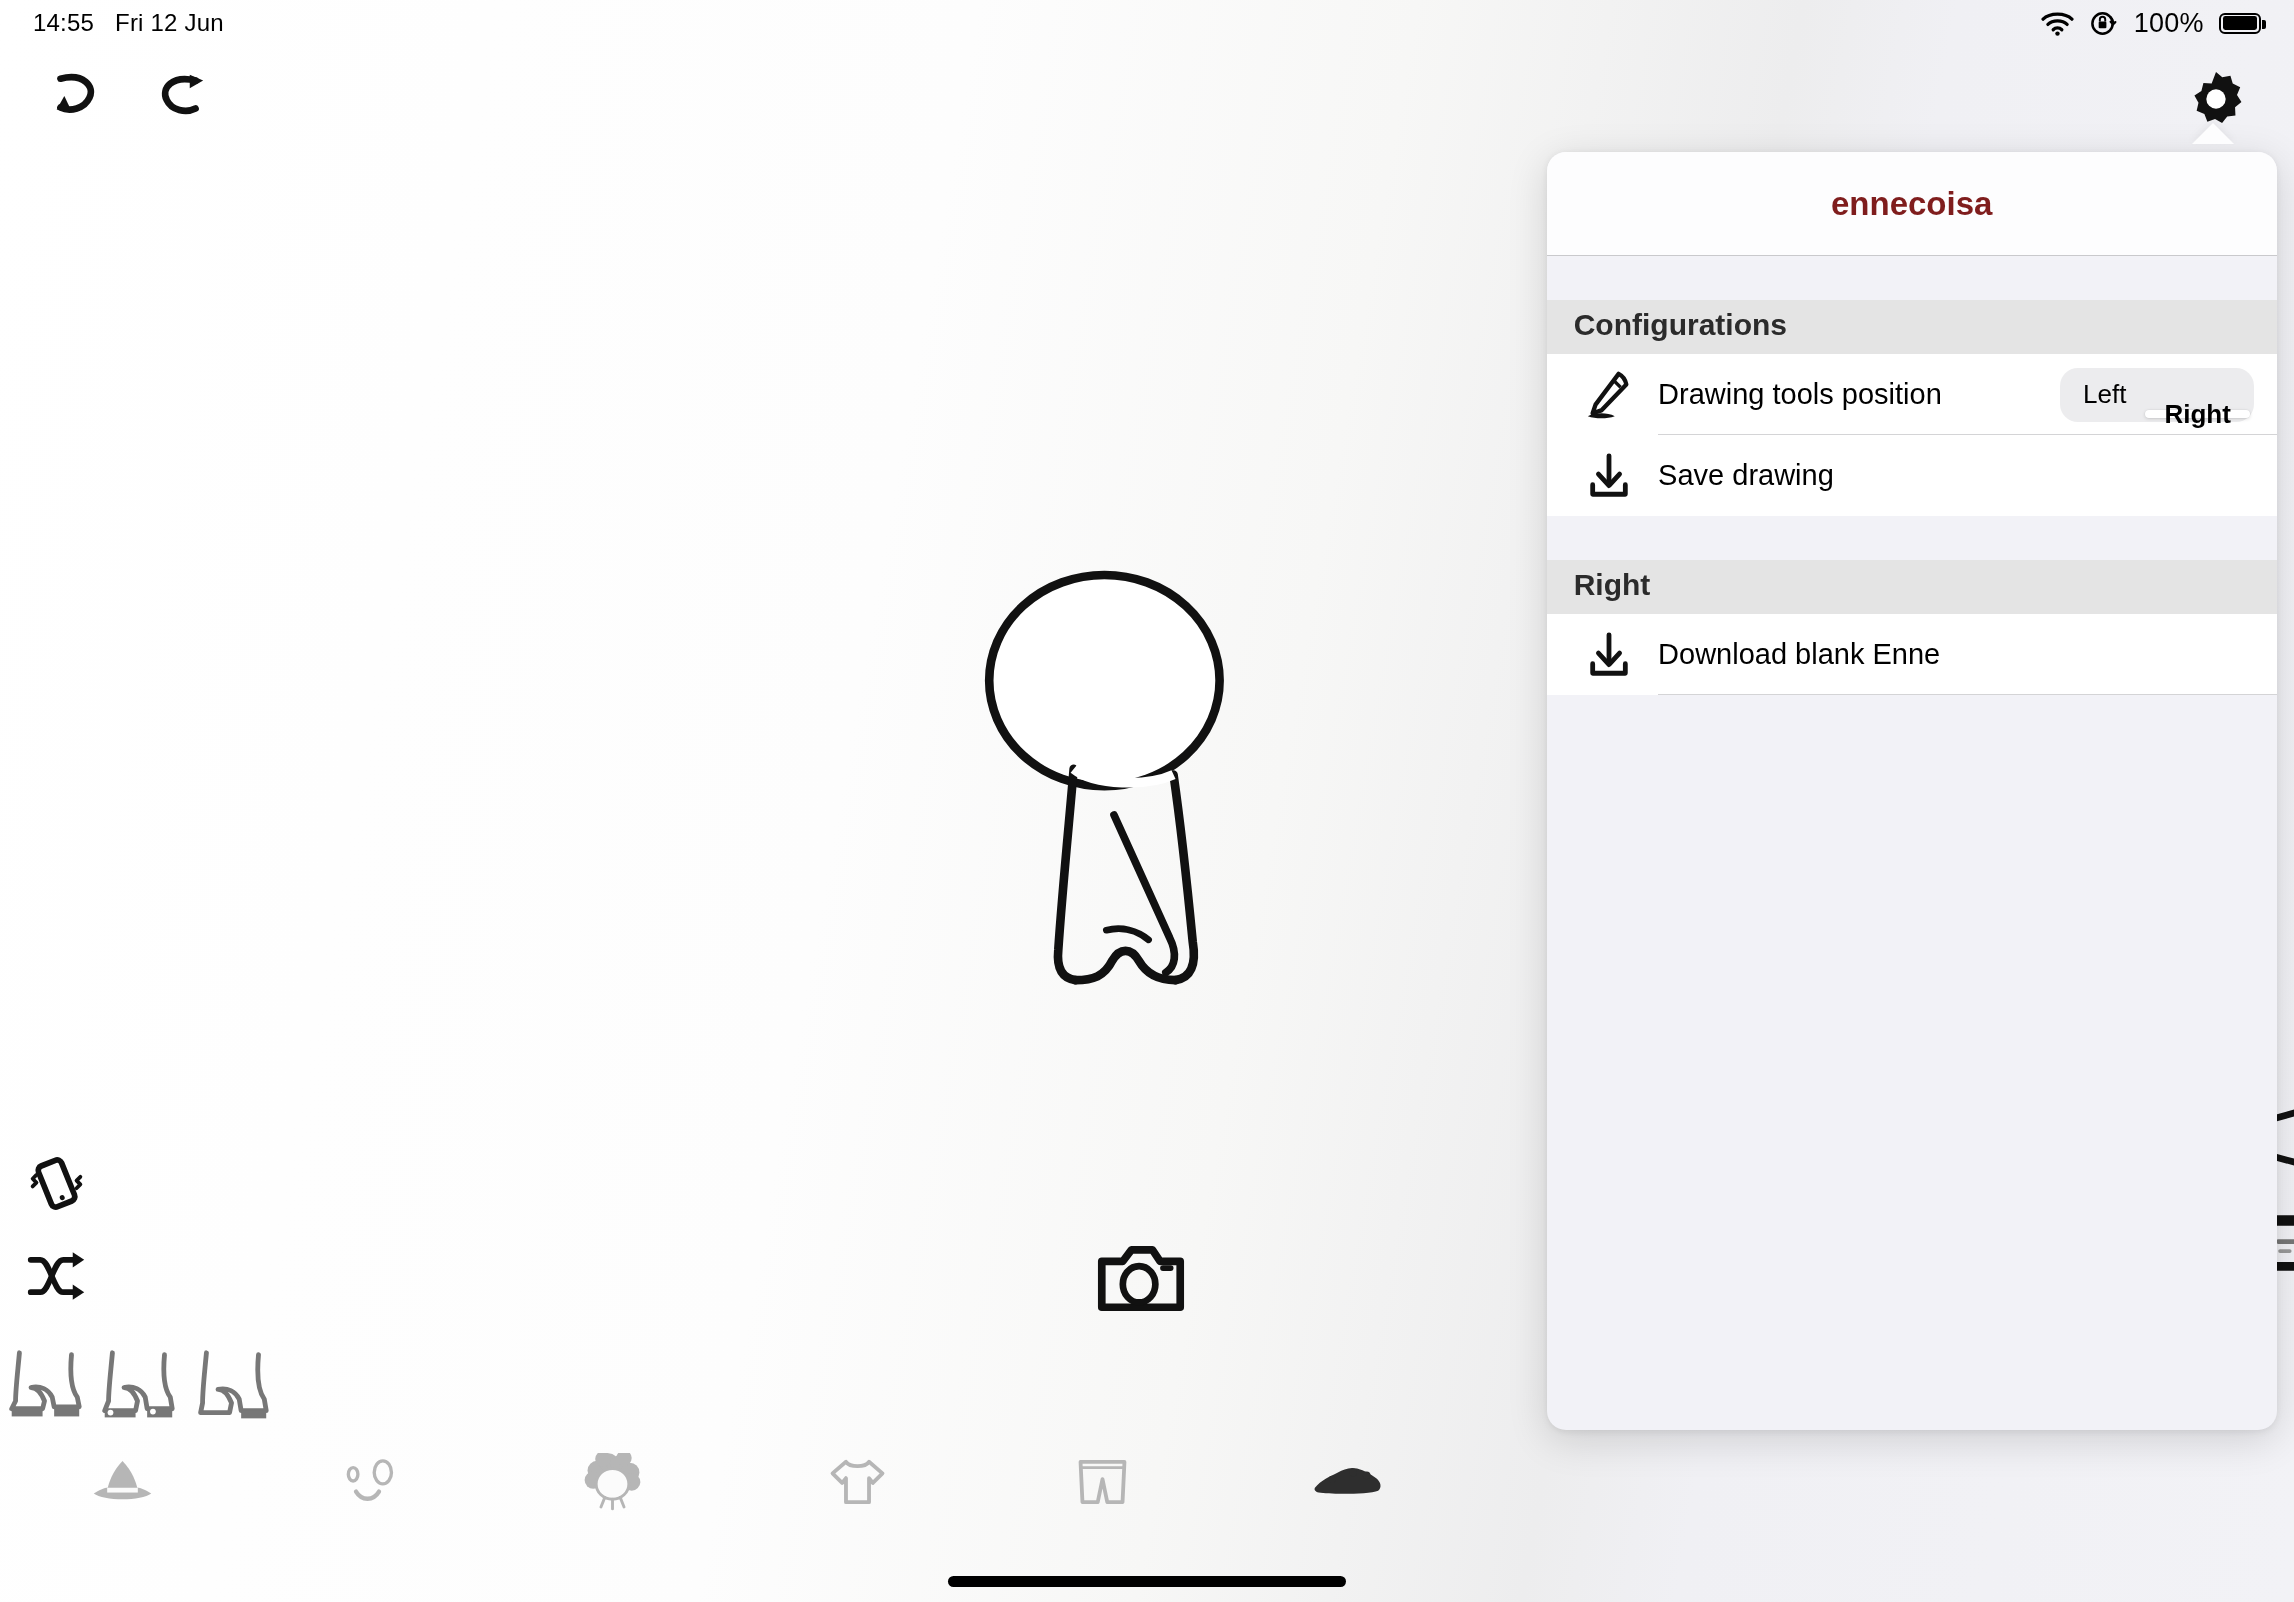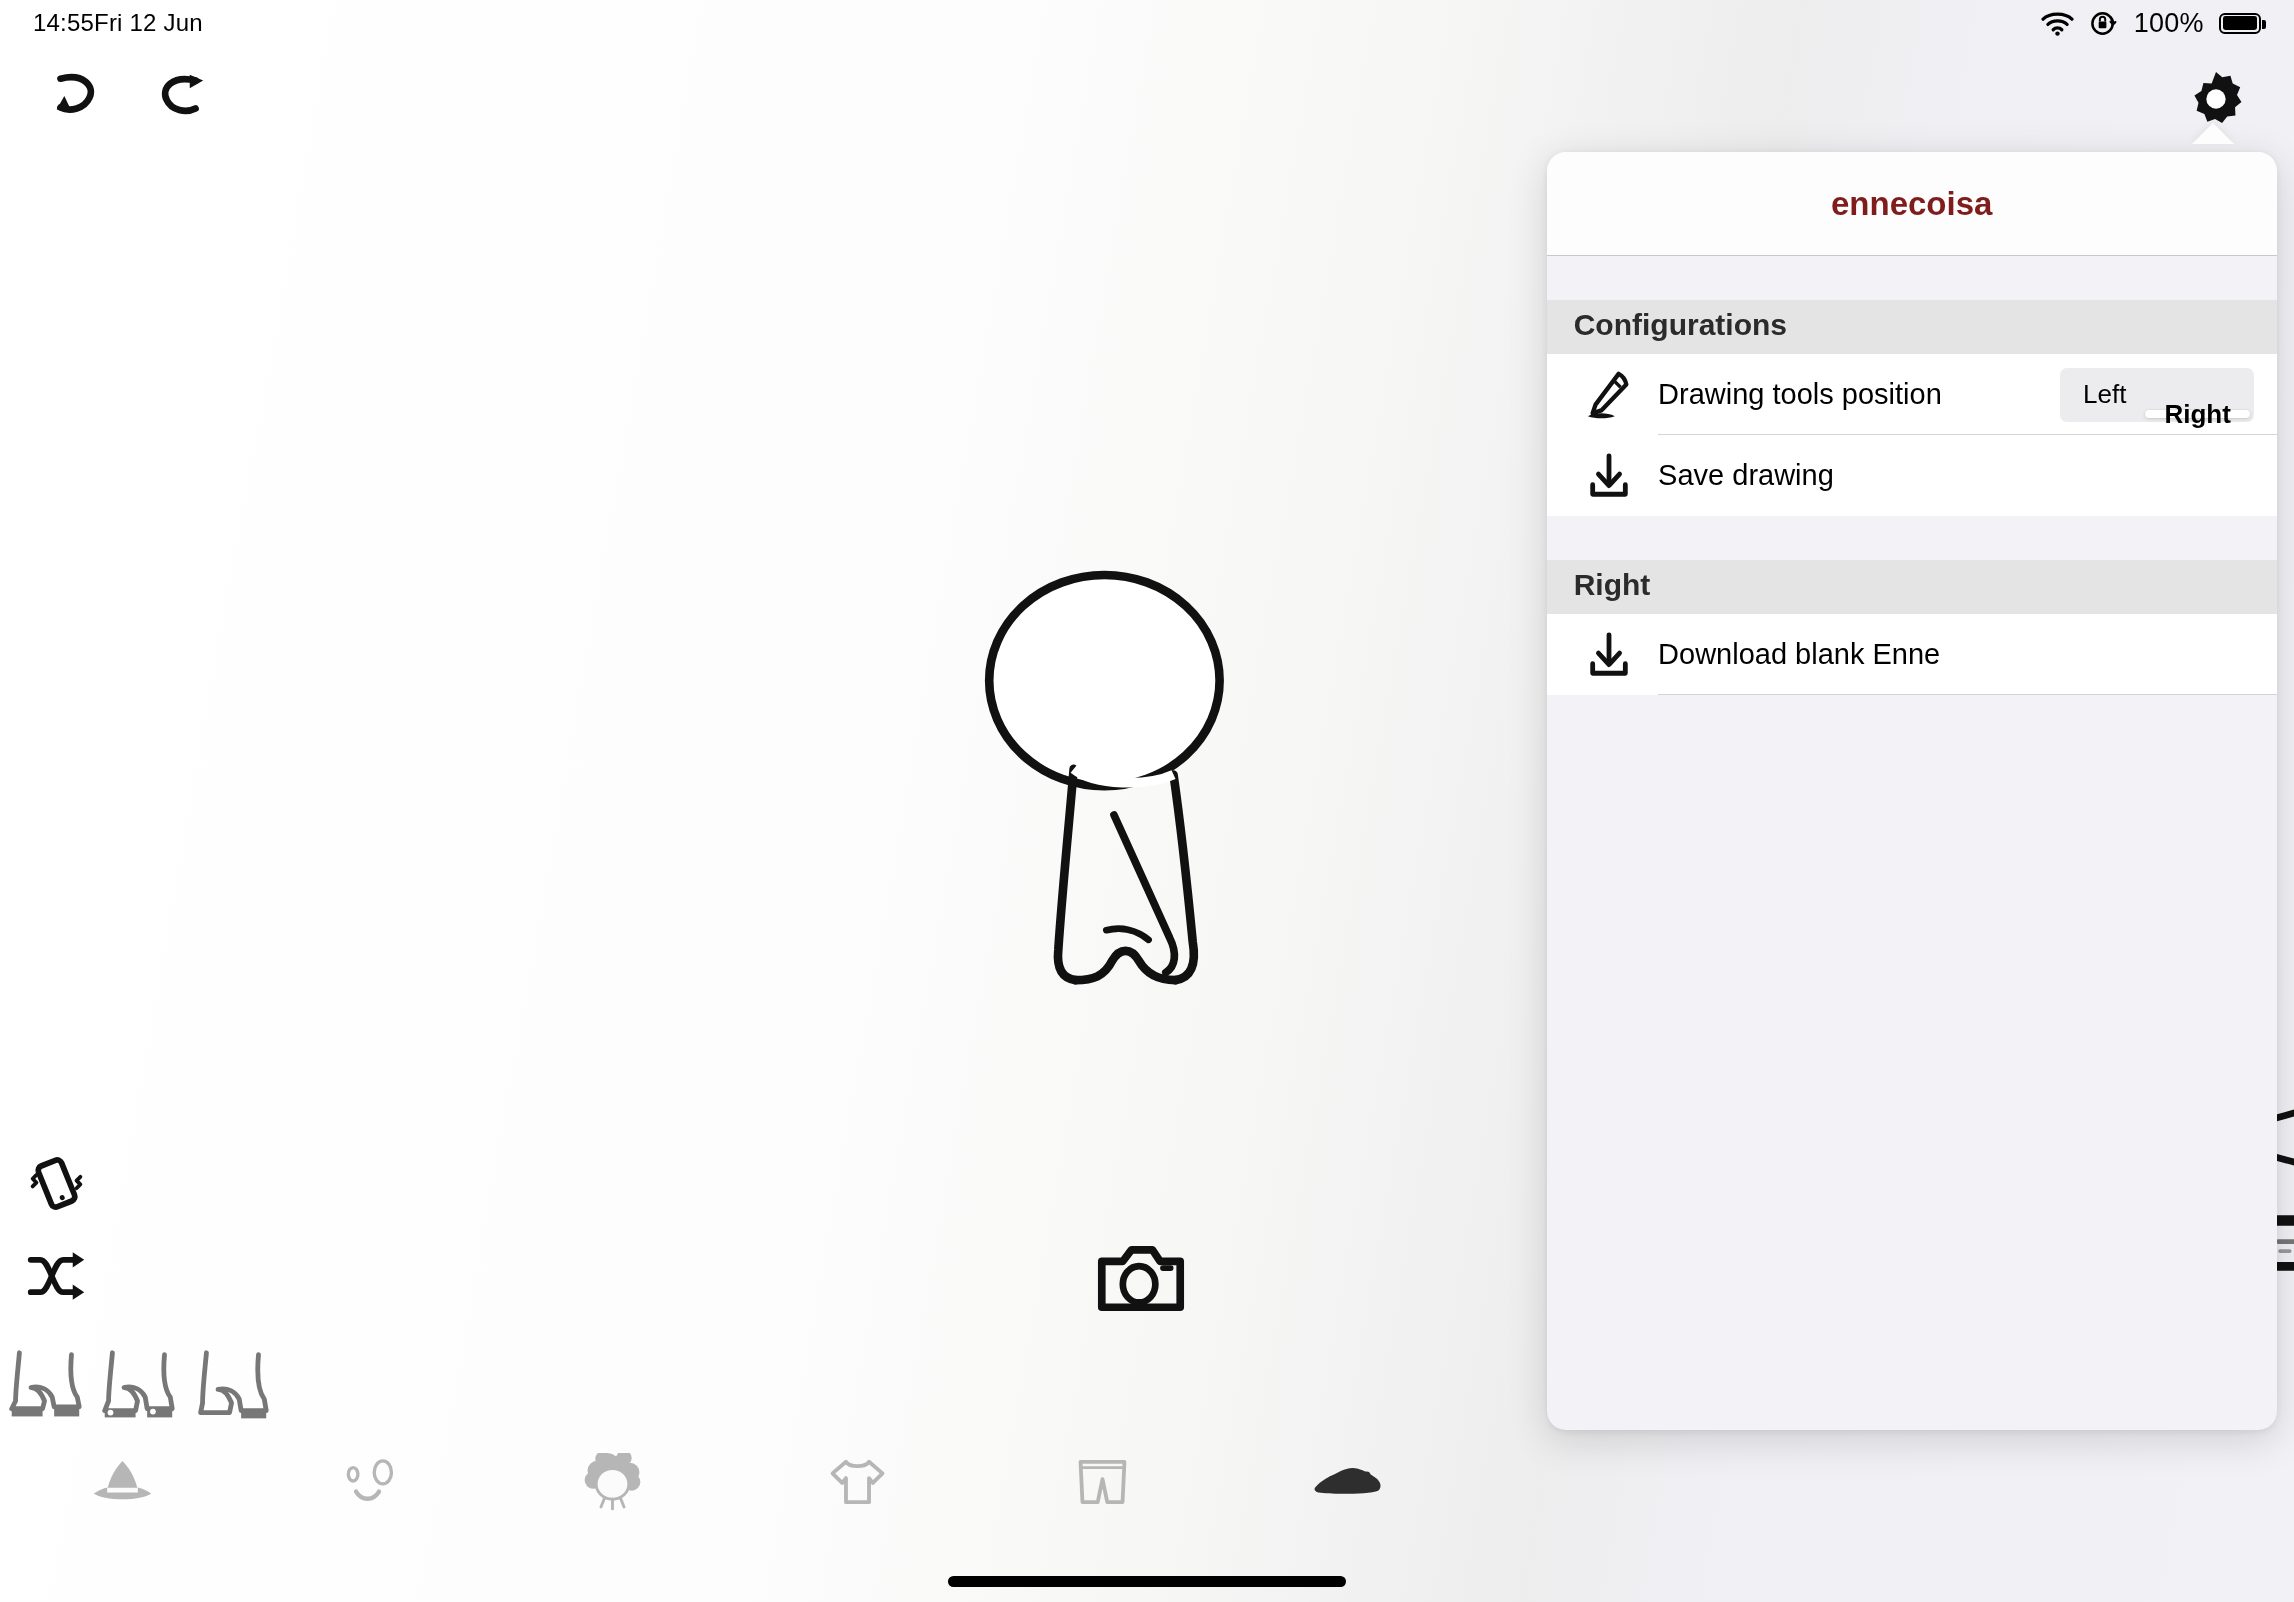--- a/index.html
+++ b/index.html
@@ -17,21 +17,21 @@
   }
 
   
   .status-bar {
     position: absolute; top: 0; left: 0;
     width: 2294px; height: 46px;
     display: flex; align-items: center;
     padding: 0 33px;
     z-index: 60;
   }
-  .sb-left { display: flex; align-items: center; }
+  .sb-left { display: flex; align-items: center; gap: 21px; }
   .sb-time { font-size: 24px; font-weight: 500; color: #000; letter-spacing: 0.2px; }
   .sb-date { font-size: 24px; font-weight: 500; color: #000; letter-spacing: 0.2px; }
   .sb-right { margin-left: auto; display: flex; align-items: center; gap: 15.4px; }
   .sb-pct { font-size: 27px; font-weight: 500; color: #000; letter-spacing: 0.2px; }
   .batt {
     position: relative;
     width: 42px; height: 21px;
     border: 2.4px solid #000; border-radius: 5.8px;
     display: flex; align-items: center;
     padding: 1.9px;
@@ -172,21 +172,21 @@
   .row-sep {
     position: absolute; left: 111px; right: 0; bottom: 0;
     height: 1px; background: #d4d4d6;
   }
 
   
   .segmented {
     margin-left: auto;
     display: flex;
     background: #ececee;
-    border-radius: 7px;
+    border-radius: 18px;
     padding: 3.8px;
     height: 54px;
   }
   .seg {
     display: flex; align-items: center; justify-content: center;
     padding: 0 19px;
     font-size: 26px; color: #000;
     border-radius: 9.6px;
     min-width: 77px;
   }

